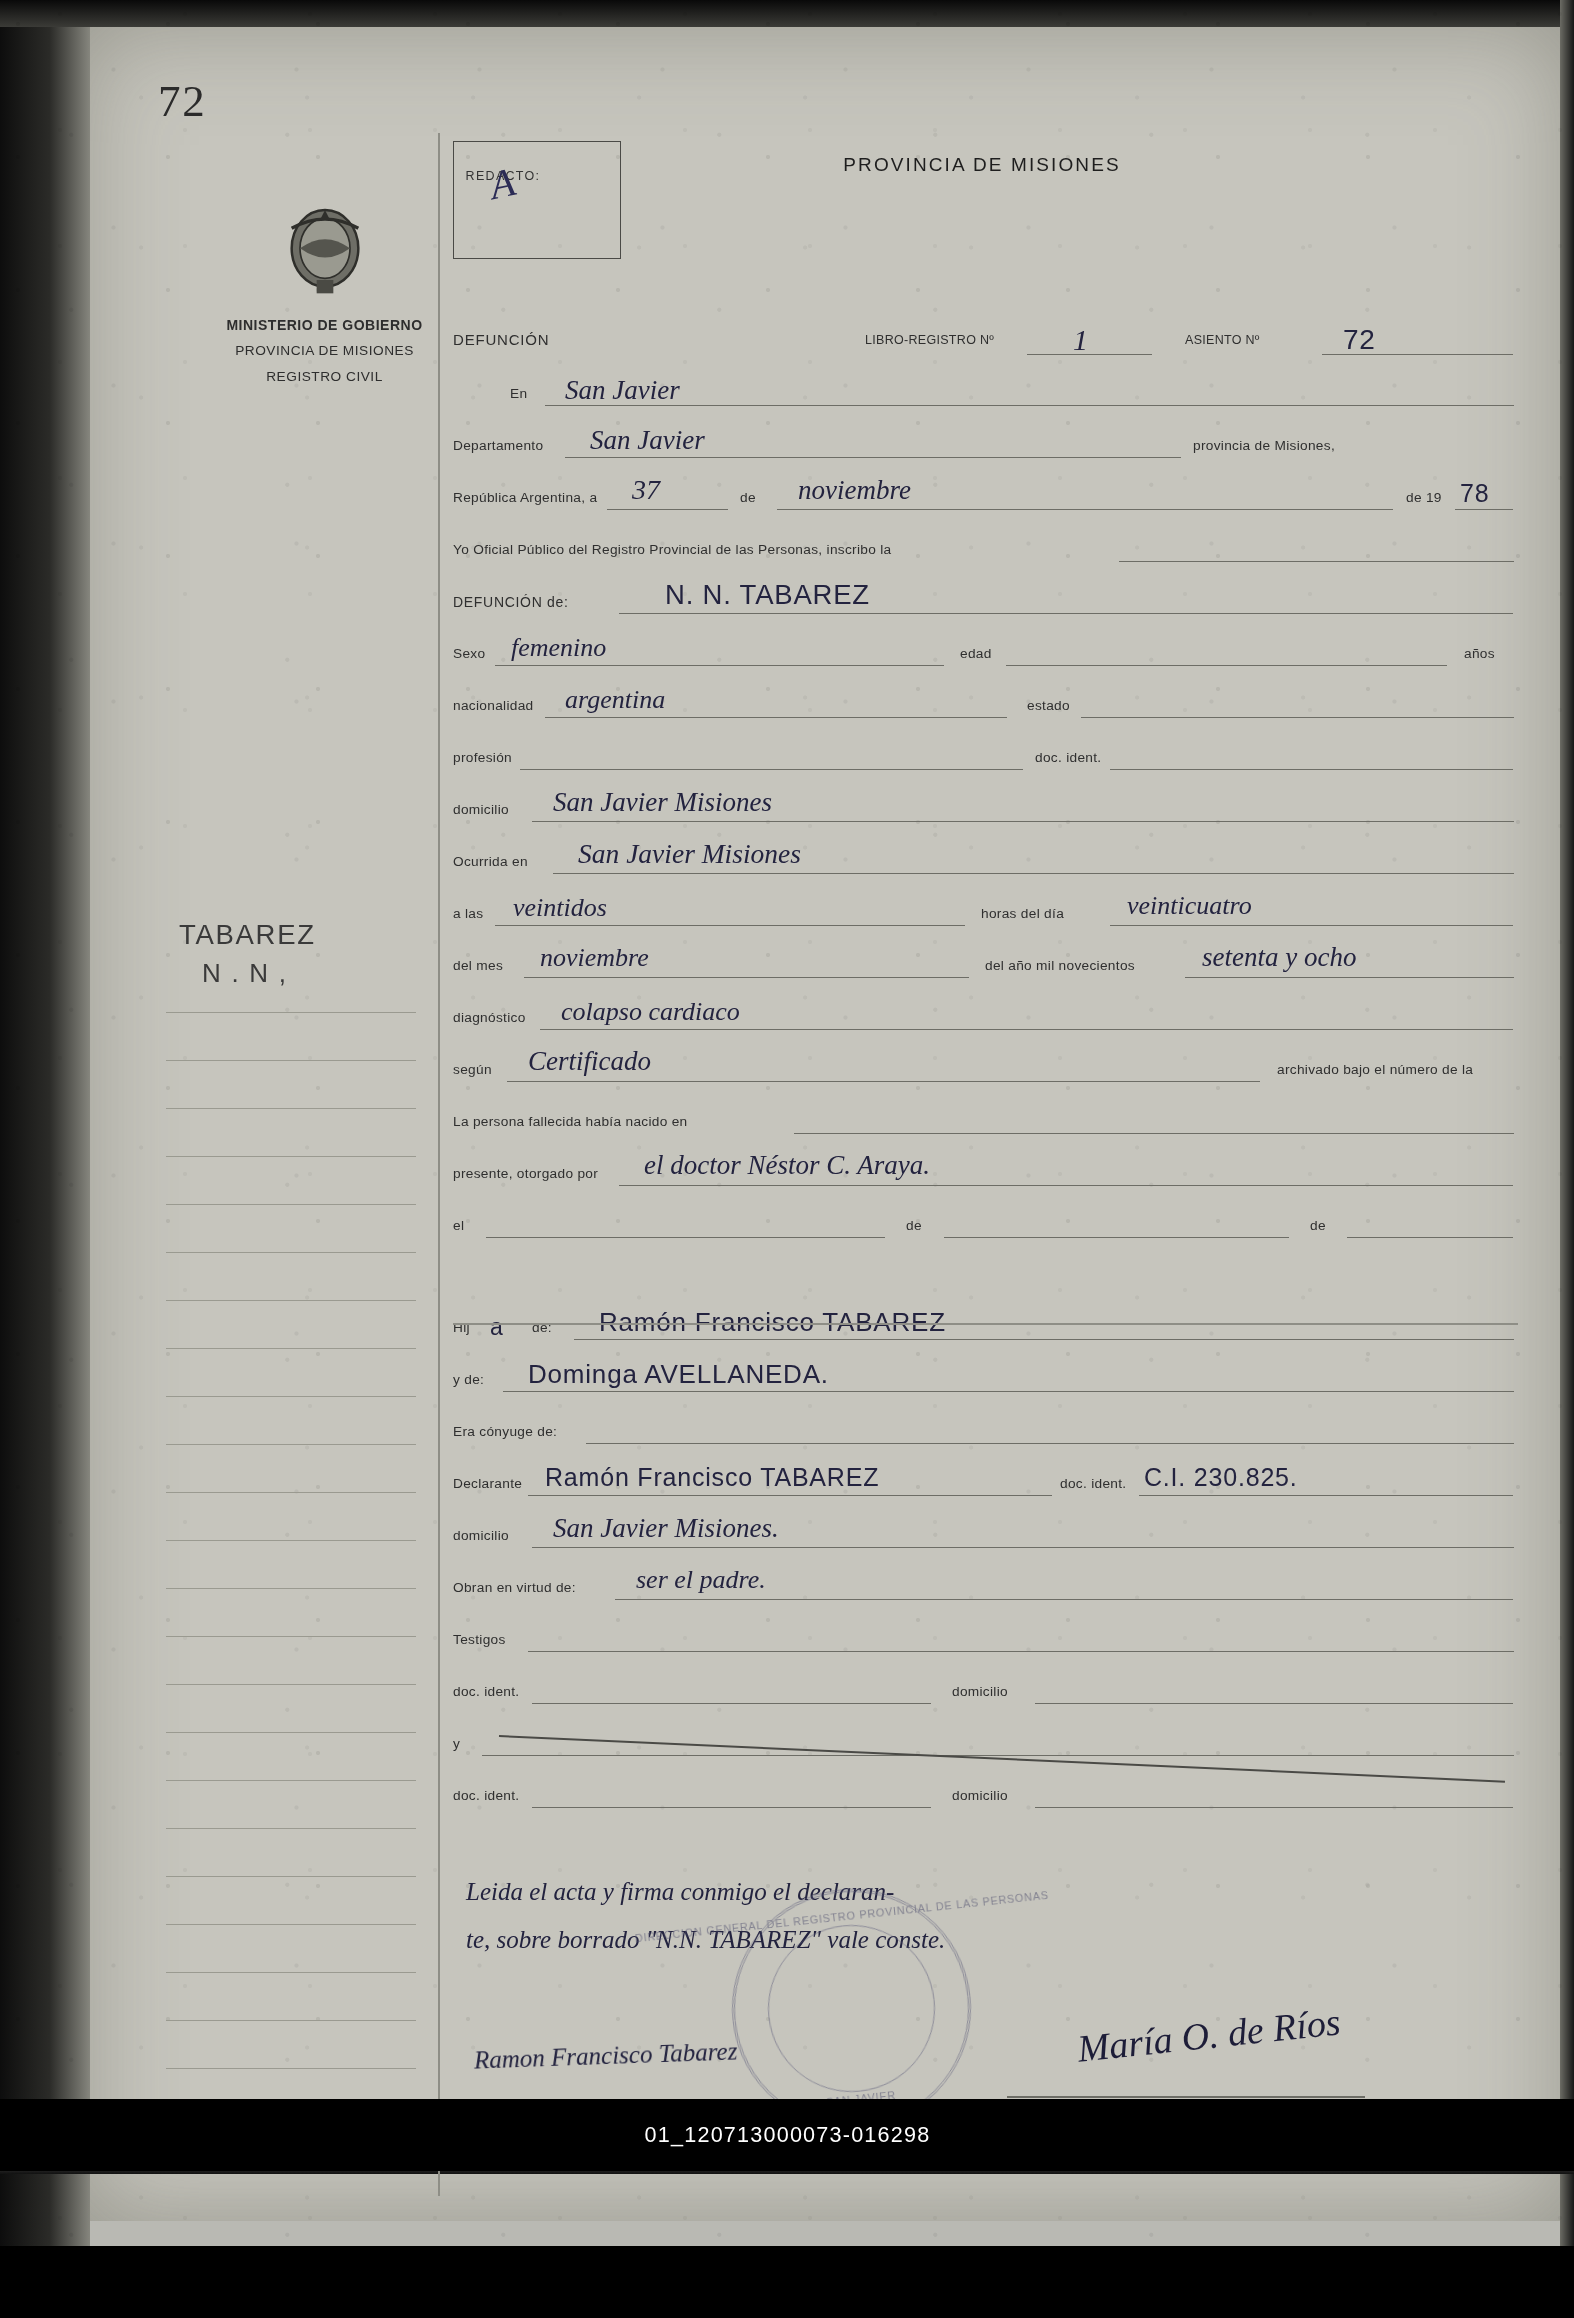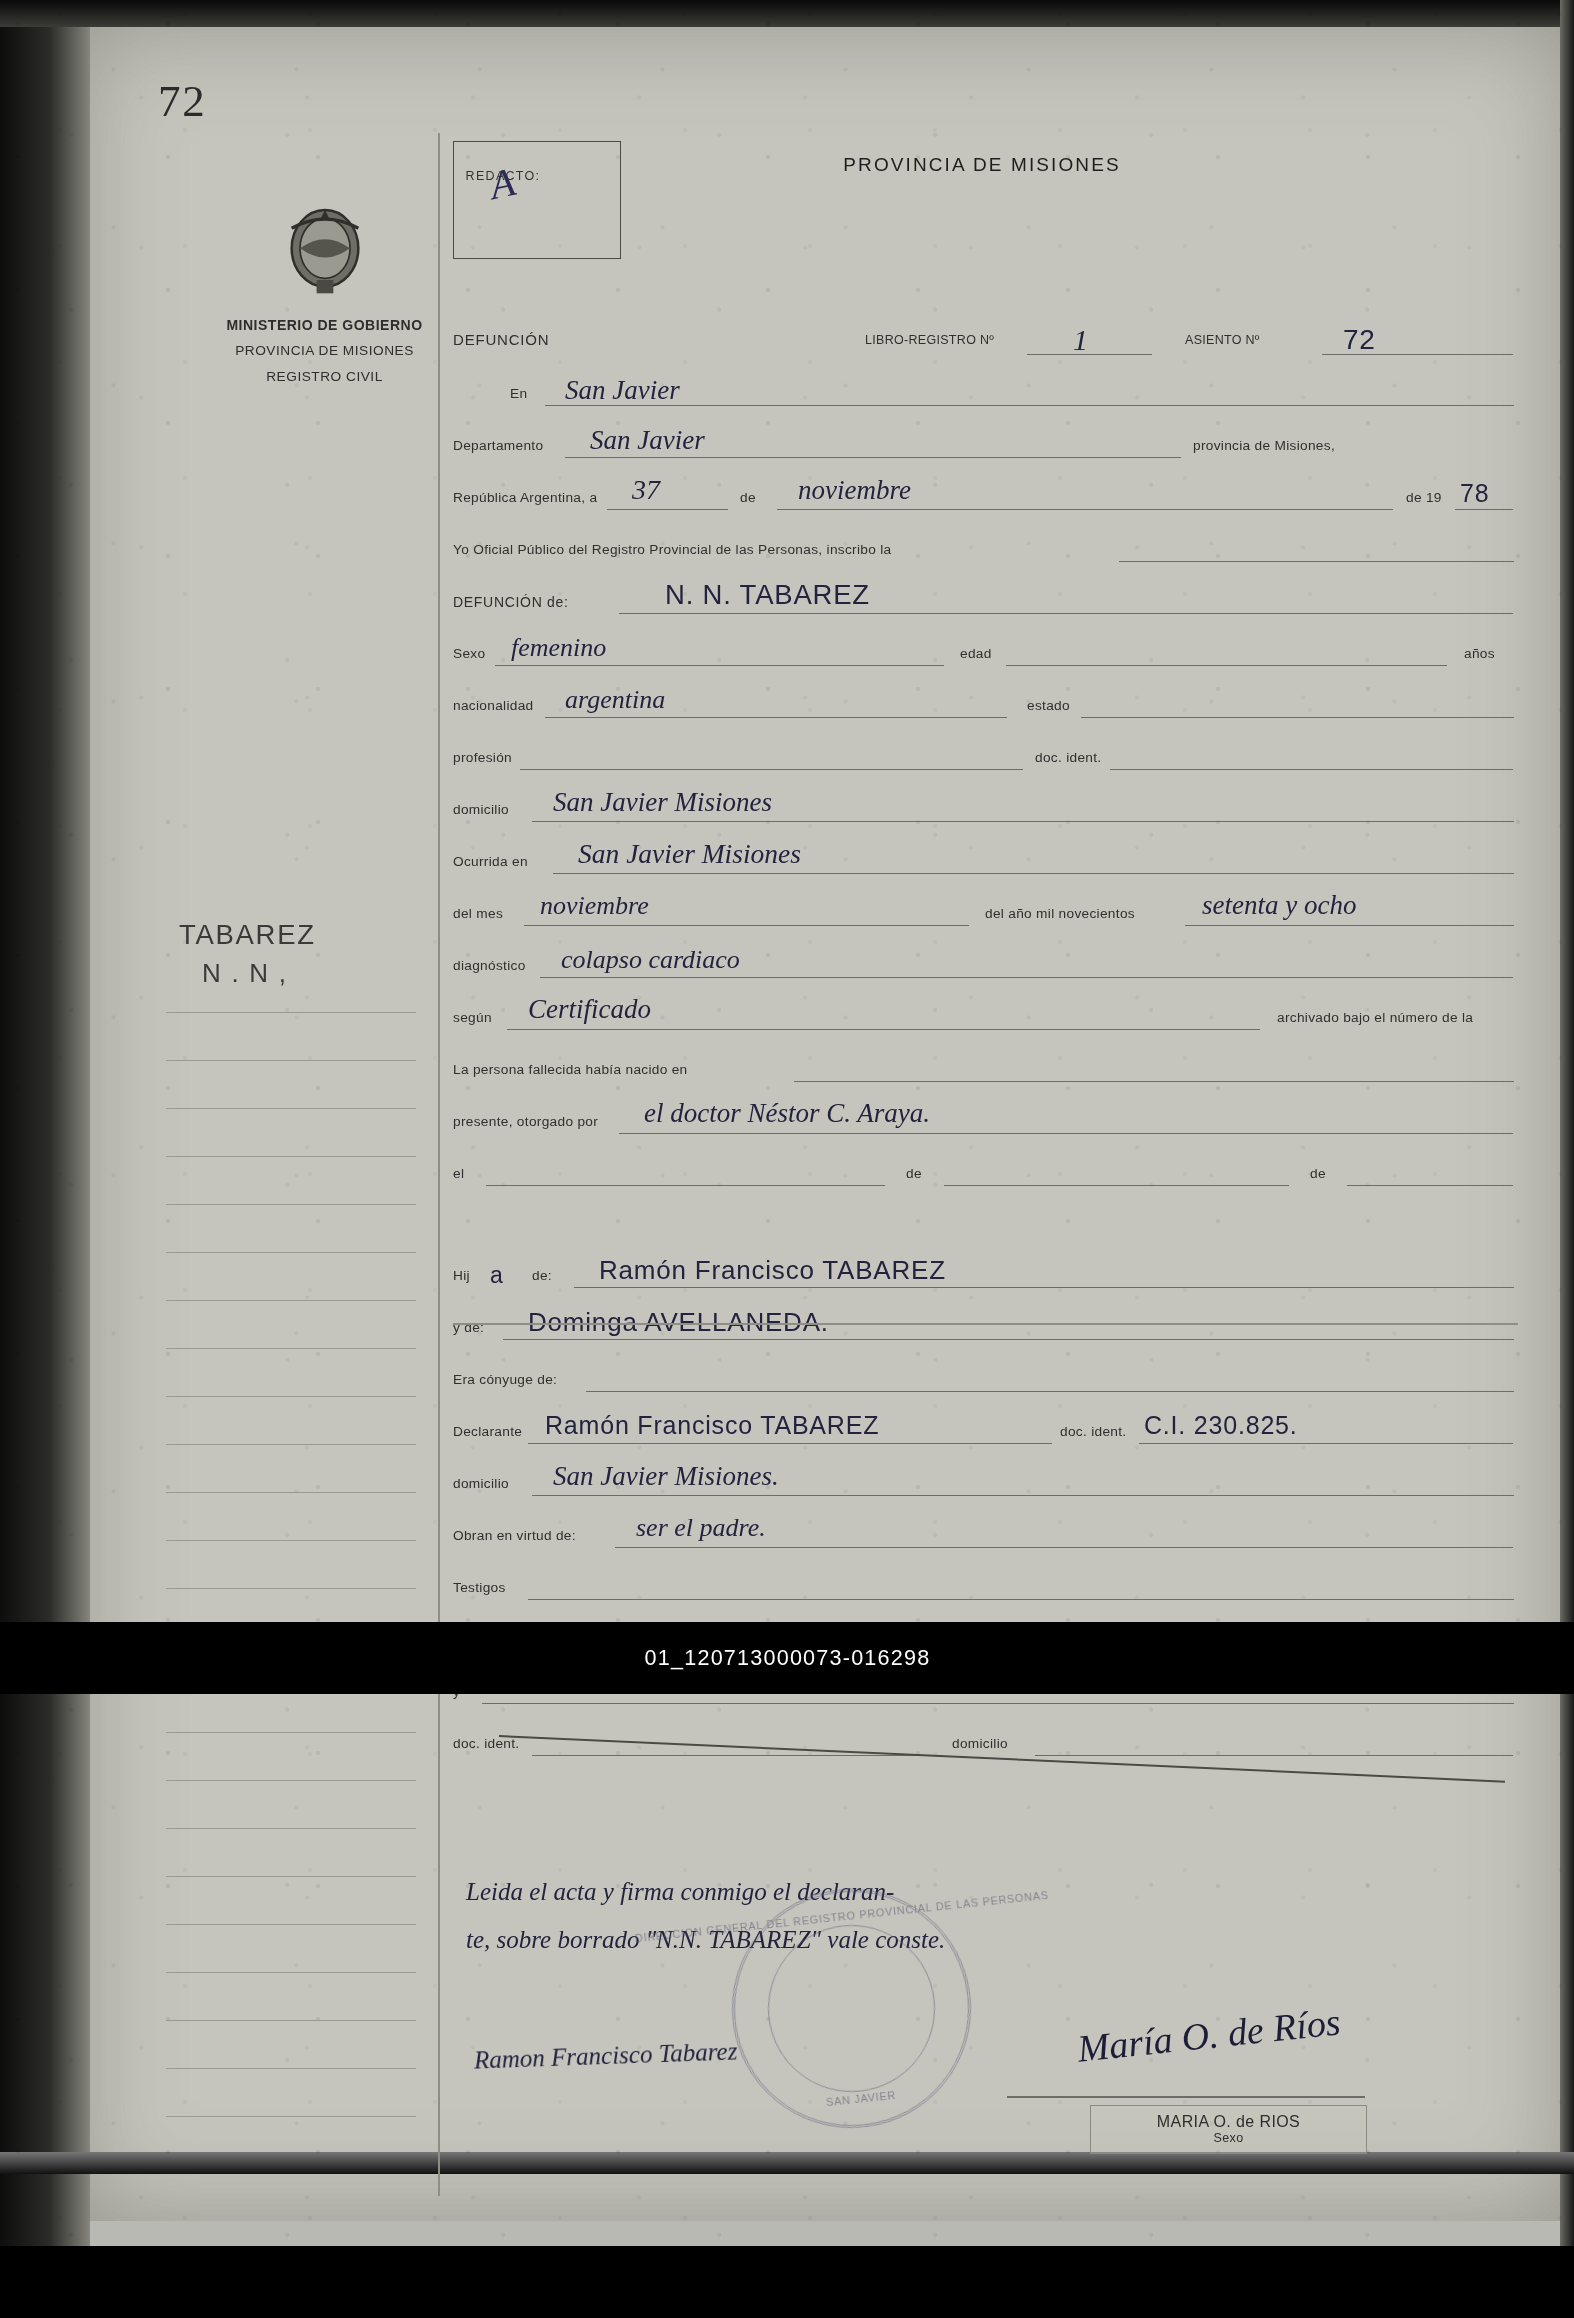--- a/index.html
+++ b/index.html
@@ -1,18 +1,18 @@
 <!DOCTYPE html>
 <html style="font-size:13.3px"><head>
 <meta charset="utf-8">
 <style>
   html,body{margin:0;padding:0;background:#000;}
   body{width:1575px;height:2319px;font-family:"Liberation Sans",sans-serif;overflow:hidden;}
 
-  .page{position:relative;width:1575px;height:1694px;background:#7dd3fc;}
+  .page{position:relative;width:1575px;height:2171px;background:#7dd3fc;}
 
   
   .scan{position:absolute;left:0;top:0;width:1575px;height:2246px;
         background:#b9b9b3;}
   .scan-inner{position:absolute;left:79px;top:25px;width:1489px;height:2196px;
         background:#c6c5bd;
         box-shadow:inset 0 0 100px rgba(90,90,80,.45);}
   .dark-left{position:absolute;left:0;top:0;width:90px;height:2246px;
         background:linear-gradient(90deg,#0d0d0d 0%,#2b2b28 55%,#86867e 100%);}
   .dark-top{position:absolute;left:0;top:0;width:1575px;height:27px;
@@ -264,20 +264,28 @@
       <div class="line" style="left:79px;width:982px;"></div>
       <div class="hw" style="left:100px;top:3.3px;font-size:27px;">San Javier Misiones</div>
     </div>
 
     <div class="row">
       <div class="lbl" style="left:0;">Ocurrida en</div>
       <div class="line" style="left:100px;width:961px;"></div>
       <div class="hw" style="left:125px;top:1.7px;font-size:27.5px;">San Javier Misiones</div>
     </div>
 
+    <div class="row">
+      <div class="lbl" style="left:0;">a las</div>
+      <div class="line" style="left:42px;width:470px;"></div>
+      <div class="hw" style="left:60px;top:5px;font-size:26px;">veintidos</div>
+      <div class="lbl" style="left:528px;">horas del día</div>
+      <div class="line" style="left:657px;width:403px;"></div>
+      <div class="hw" style="left:674px;top:3.3px;font-size:26px;">veinticuatro</div>
+    </div>
 
     <div class="row">
       <div class="lbl" style="left:0;">del mes</div>
       <div class="line" style="left:71px;width:445px;"></div>
       <div class="hw" style="left:87px;top:3.3px;font-size:26px;">noviembre</div>
       <div class="lbl" style="left:532px;">del año mil novecientos</div>
       <div class="line" style="left:732px;width:329px;"></div>
       <div class="hw" style="left:749px;top:1.7px;font-size:27px;">setenta y ocho</div>
     </div>
 

